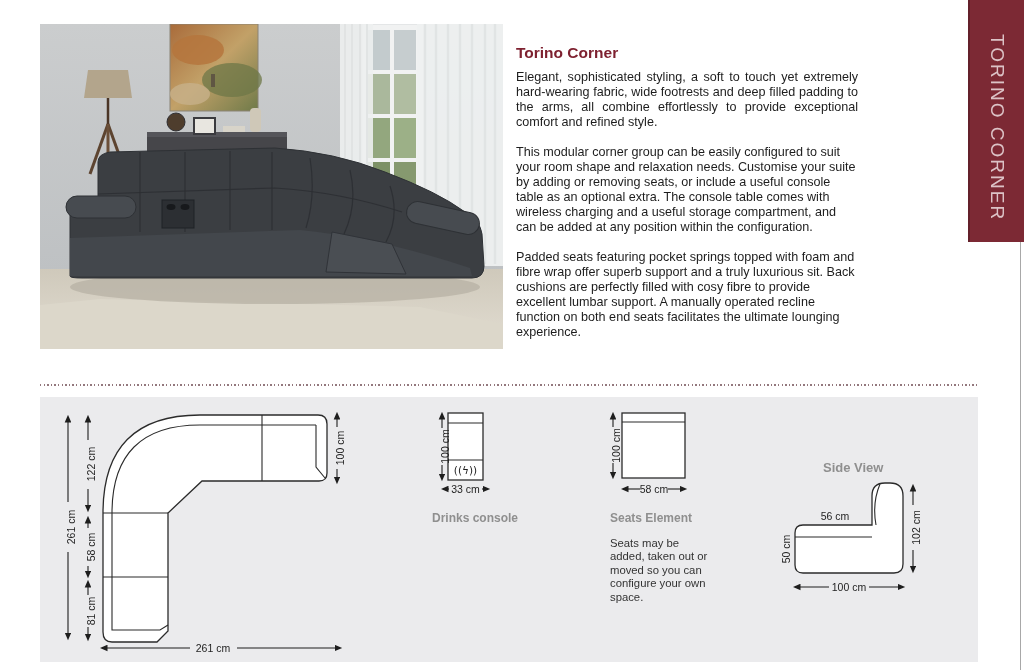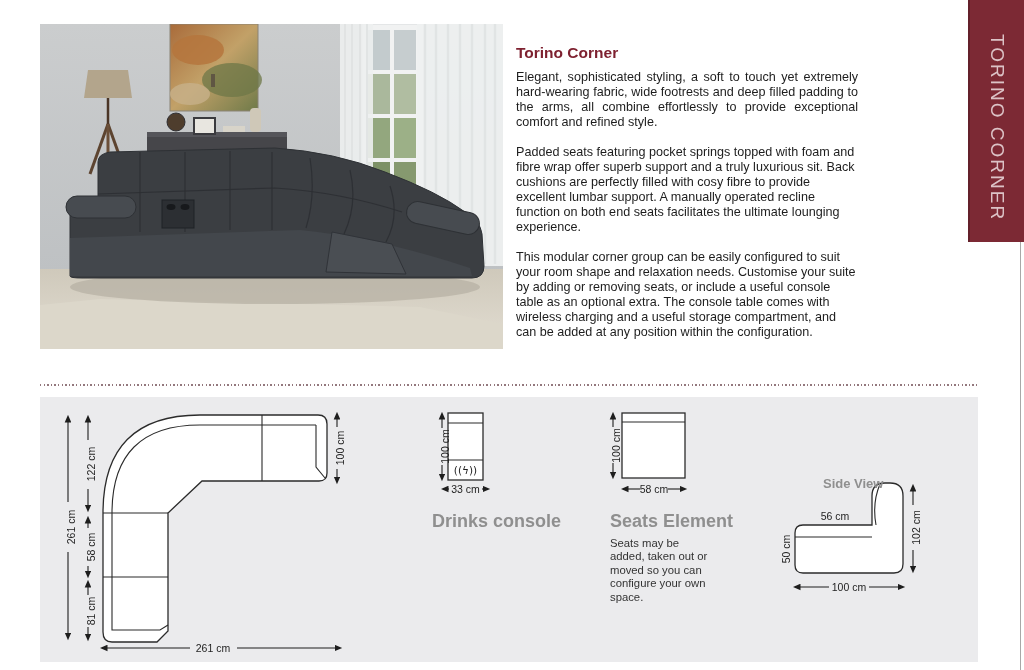--- a/index.html
+++ b/index.html
@@ -26,23 +26,23 @@
   .article p{font-size:12.6px;line-height:15px;margin:0 16px 15px 0;color:#1d1d1d;}
   .article p.justified{text-align:justify;}
   
   .divider{
     position:absolute;left:40px;top:384px;width:938px;height:2px;
     background:repeating-linear-gradient(to right,#93787d 0 1.5px,transparent 1.5px 3.6px);
   }
   
   .panel{position:absolute;left:40px;top:397px;width:938px;height:265px;background:#ebebed;}
   .panel svg{position:absolute;left:0;top:0;}
-  .diagram-heading{position:absolute;font-size:18px;font-weight:bold;color:#8f8f8f;}
+  .diagram-heading{position:absolute;font-size:12px;font-weight:bold;color:#8f8f8f;}
   .diagram-text{position:absolute;font-size:11.3px;line-height:13.4px;color:#333333;}
-  .sideview-heading{position:absolute;font-size:13px;font-weight:bold;color:#8f8f8f;margin-top:16px;}
+  .sideview-heading{position:absolute;font-size:13px;font-weight:bold;color:#8f8f8f;}
   .dim{font-size:10.5px;fill:#1e1e1e;}
   .outline{fill:#ffffff;stroke:#2b2b2b;stroke-width:1.3;}
   .iline{fill:none;stroke:#2b2b2b;stroke-width:1.1;}
   .dline{stroke:#1e1e1e;stroke-width:1.1;fill:none;}
 </style>
 </head>
 <body>
 
 <div class="page-edge"></div>
 
@@ -135,22 +135,22 @@
         <ellipse cx="131" cy="183" rx="4.5" ry="3" fill="#17191c"></ellipse>
         <ellipse cx="145" cy="183" rx="4.5" ry="3" fill="#17191c"></ellipse>
       </g>
     </g>
   </svg>
 </div>
 
 <div class="article">
   <h1>Torino Corner</h1>
   <p class="justified">Elegant, sophisticated styling, a soft to touch yet extremely hard-wearing fabric, wide footrests and deep filled padding to the arms, all combine effortlessly to provide exceptional comfort and refined style.</p>
+  <p>This modular corner group can be easily configured to suit your room shape and relaxation needs. Customise your suite by adding or removing seats, or include a useful console table as an optional extra. The console table comes with wireless charging and a useful storage compartment, and can be added at any position within the configuration.</p>
   <p>Padded seats featuring pocket springs topped with foam and fibre wrap offer superb support and a truly luxurious sit. Back cushions are perfectly filled with cosy fibre to provide excellent lumbar support. A manually operated recline function on both end seats facilitates the ultimate lounging experience.</p>
-  <p>This modular corner group can be easily configured to suit your room shape and relaxation needs. Customise your suite by adding or removing seats, or include a useful console table as an optional extra. The console table comes with wireless charging and a useful storage compartment, and can be added at any position within the configuration.</p>
 </div>
 
 <div class="banner">
   <div class="banner-label">TORINO CORNER</div>
 </div>
 
 <div class="divider"></div>
 
 <div class="panel">
   <svg width="938" height="265" viewBox="0 0 938 265">

